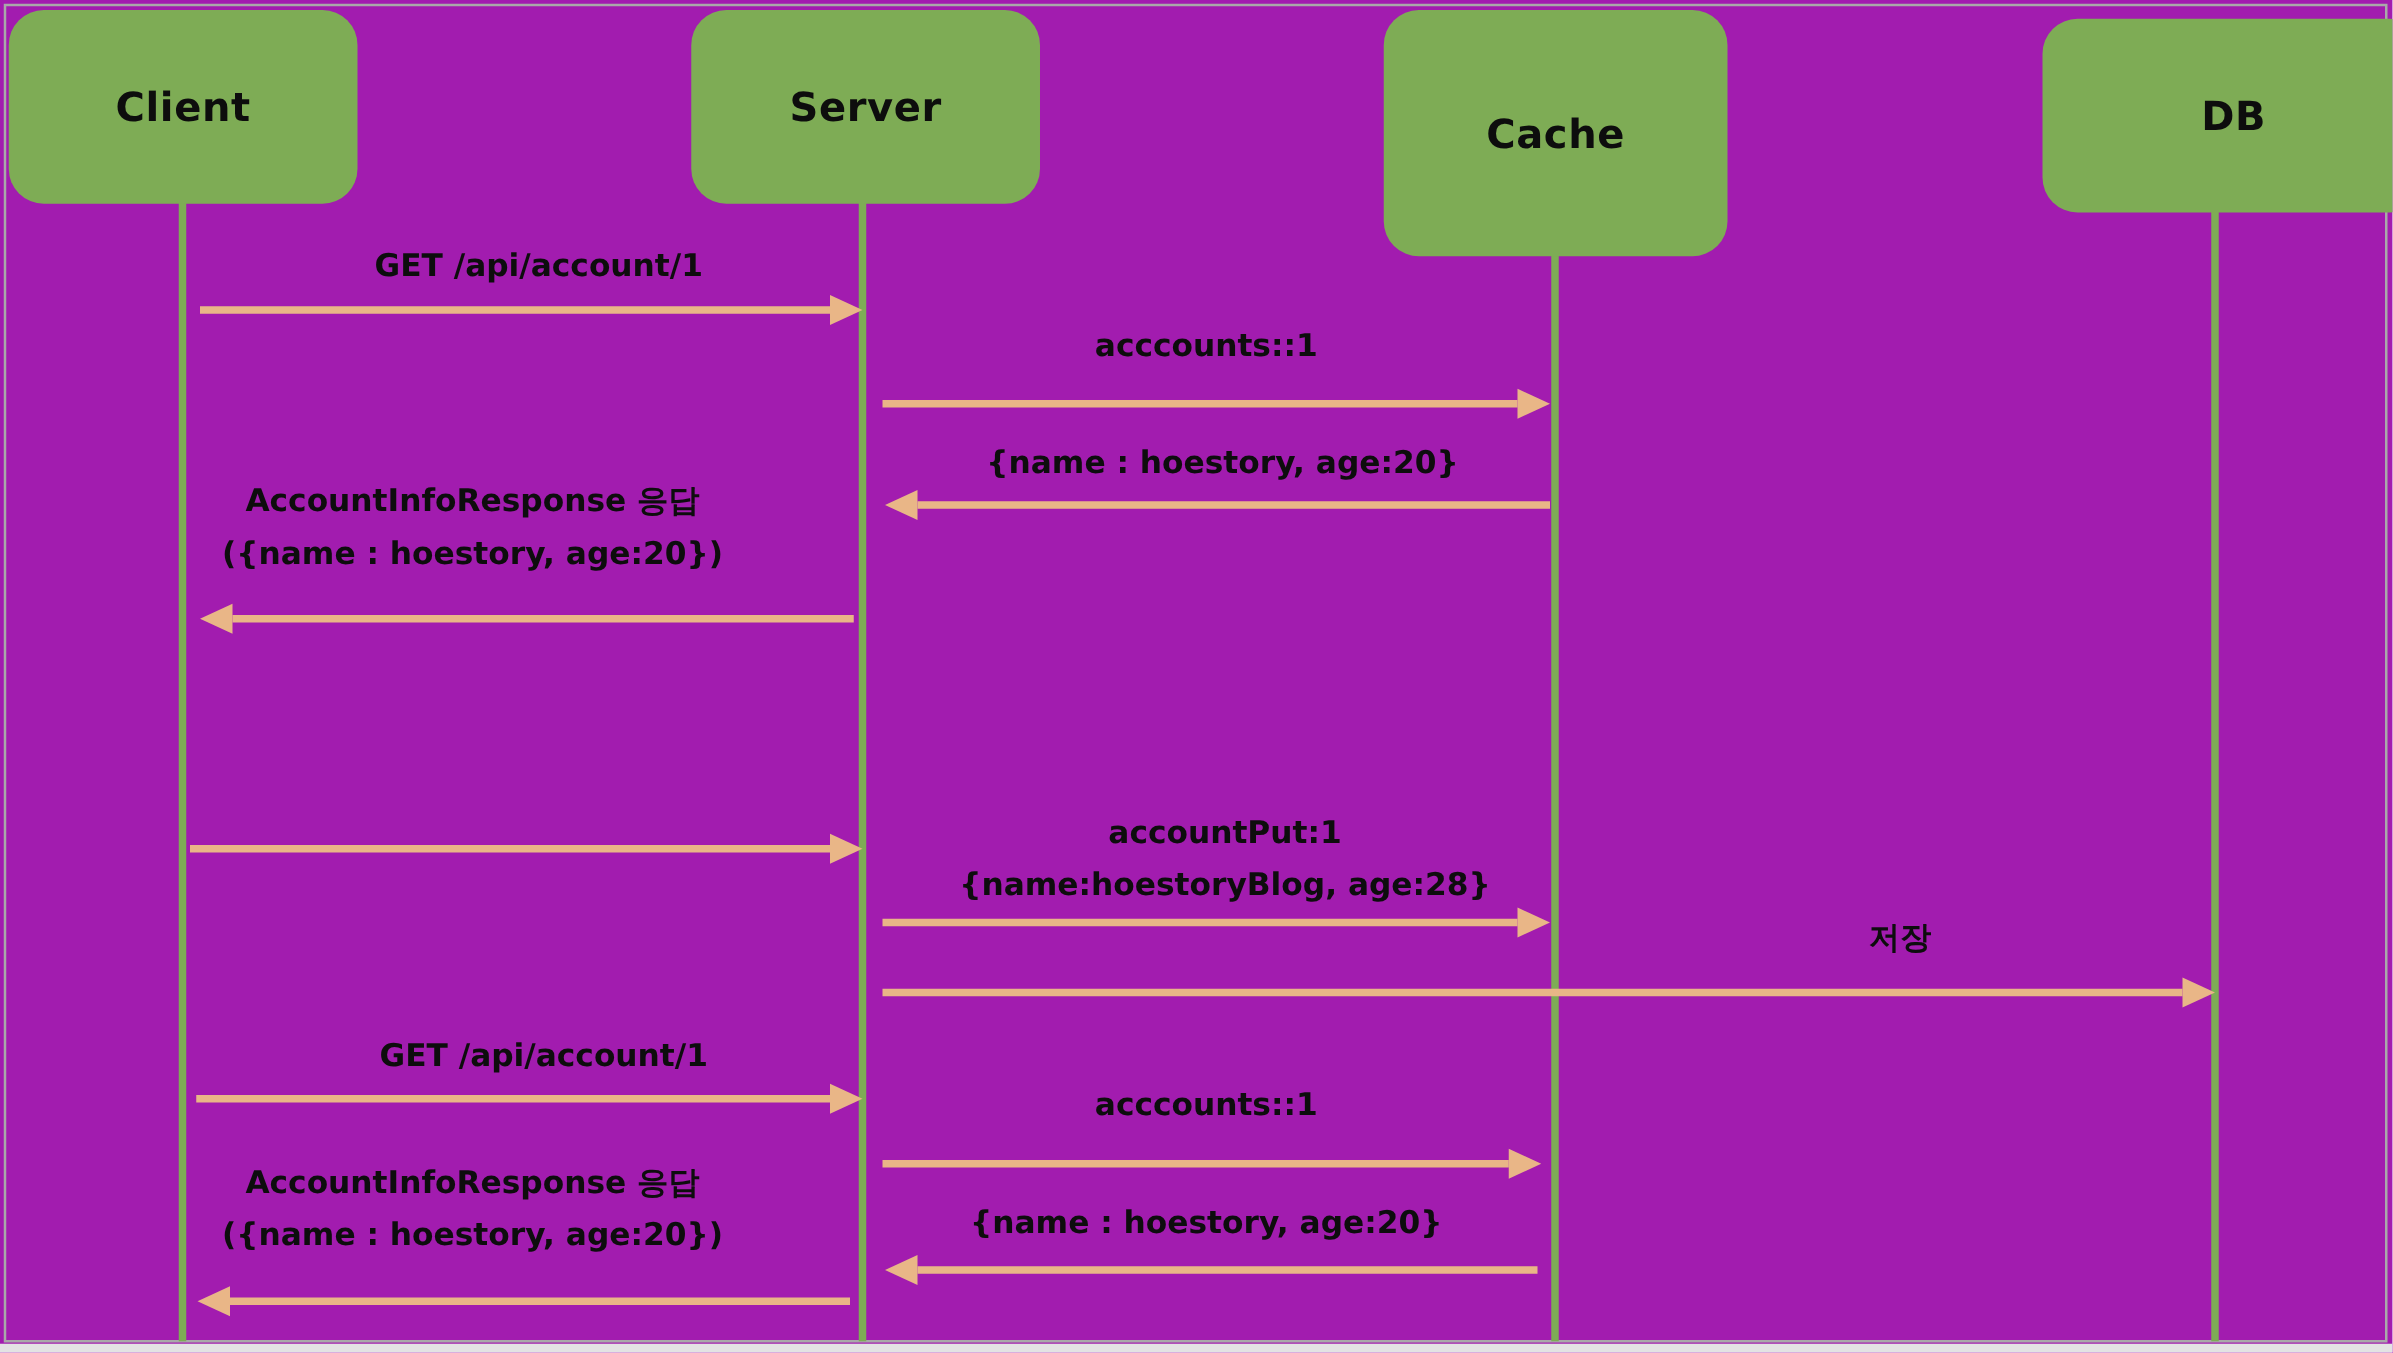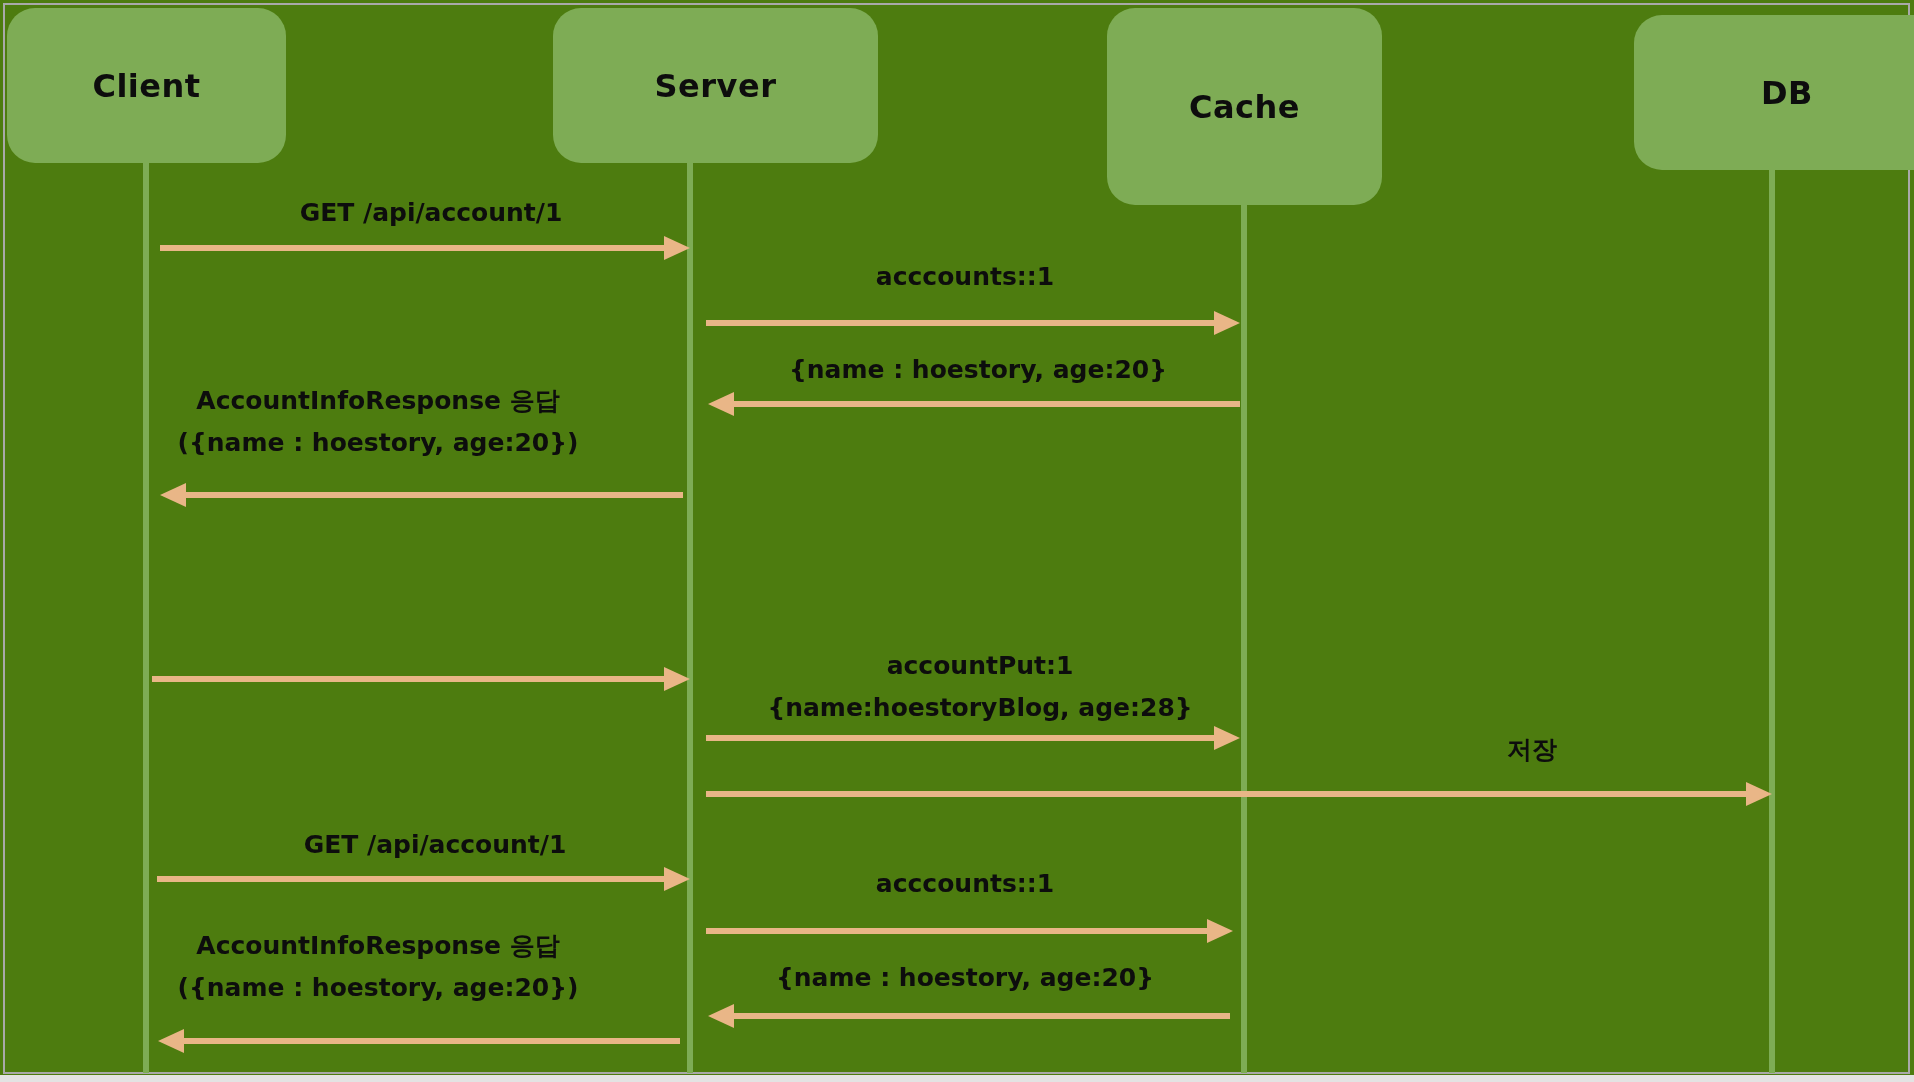--- a/index.html
+++ b/index.html
@@ -8,21 +8,21 @@
     background: #ffffff;
     width: 1914px;
     height: 1082px;
     overflow: hidden;
     font-family: "DejaVu Sans", "Liberation Sans", sans-serif;
   }
   #stage {
     position: relative;
     width: 1914px;
     height: 1082px;
-    background: #4d7c0f;
+    background: #a21caf;
   }
   .frame {
     position: absolute;
     left: 3px;
     top: 3px;
     width: 1907px;
     height: 1071px;
     box-sizing: border-box;
     border: 2px solid var(--frame, #a9a9a9);
     background: transparent;
@@ -101,21 +101,21 @@
 <body>
 
 <div id="stage">
   <div class="frame"></div>
   <div class="bottom-strip"></div>
 <div class="lifeline" style="left: 143px; top: 161px; height: 912px;"></div>
     <div class="pbox" style="left: 7px; top: 8px; width: 279px; height: 155px;">
       <div class="plabel">Client</div>
     </div>
     <div class="lifeline" style="left: 687px; top: 161px; height: 912px;"></div>
-    <div class="pbox" style="left: 553px; top: 8px; width: 325px; height: 155px;">
+    <div class="pbox" style="left: 553px; top: 8px; width: 279px; height: 155px;">
       <div class="plabel">Server</div>
     </div>
     <div class="lifeline" style="left: 1241px; top: 161px; height: 912px;"></div>
     <div class="pbox" style="left: 1107px; top: 8px; width: 275px; height: 197px;">
       <div class="plabel">Cache</div>
     </div>
     <div class="lifeline" style="left: 1769px; top: 168px; height: 905px;"></div>
     <div class="pbox" style="left: 1634px; top: 15px; width: 306px; height: 155px;">
       <div class="plabel">DB</div>
     </div>
@@ -136,21 +136,21 @@
       <span>AccountInfoResponse 응답</span>
       <span>({name : hoestory, age:20})</span>
     </div>
     <div class="arrow right" style="top: 676px; left: 152px; width: 512px;"></div>
     <div class="arrow right" style="top: 735px; left: 706px; width: 508px;"></div>
     <div class="mlabel" style="left: 980px; top: 687px;">
       <span>accountPut:1</span>
       <span>{name:hoestoryBlog, age:28}</span>
     </div>
     <div class="arrow right" style="top: 791px; left: 706px; width: 1040px;"></div>
-    <div class="mlabel" style="left: 1520px; top: 750px; margin-left: 12px;">
+    <div class="mlabel" style="left: 1520px; top: 750px;">
       <span>저장</span>
     </div>
     <div class="arrow right" style="top: 876px; left: 157px; width: 507px;"></div>
     <div class="mlabel" style="left: 435px; top: 845px;">
       <span>GET /api/account/1</span>
     </div>
     <div class="arrow right" style="top: 928px; left: 706px; width: 501px;"></div>
     <div class="mlabel" style="left: 965px; top: 884px;">
       <span>acccounts::1</span>
     </div>

